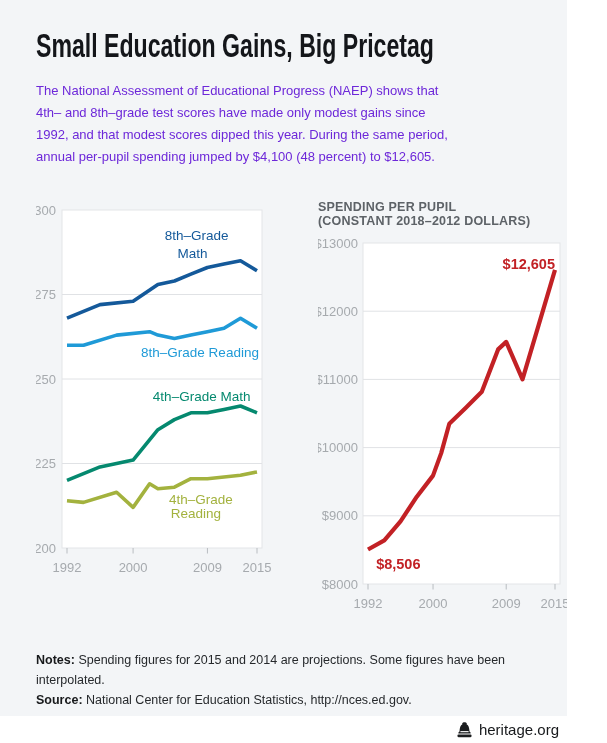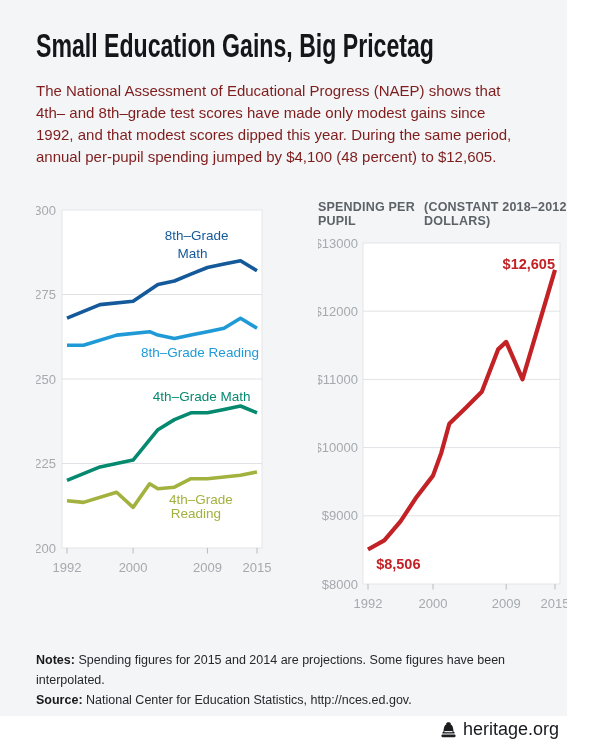--- a/index.html
+++ b/index.html
@@ -11,48 +11,48 @@
     overflow:hidden;
   }
   .title{
     margin:28px 0 0 36px;
     font-size:33px;line-height:36px;font-weight:700;color:#14161a;
     transform:scaleX(0.70);transform-origin:left top;
     white-space:nowrap;
   }
   .intro{
     margin:16px 0 0 36px;
-    font-size:15px;line-height:22px;color:#7f1d1d;
+    font-size:13px;line-height:22px;color:#6d28d9;
   }
   .intro div{white-space:nowrap;}
   .charts-row{
     display:flex;gap:2px;
     padding-left:36px;margin-top:32px;
   }
   .chart-block-left{width:280px;}
   .chart-block-right{width:269px;}
   .chart-title{
-    height:28px;display:flex;flex-direction:row;justify-content:center;
+    height:28px;display:flex;flex-direction:column;justify-content:center;
     margin-bottom:8px;
     font-size:12.5px;line-height:14px;font-weight:700;
     color:#5d6267;letter-spacing:0.2px;
   }
   svg text{font-family:"Liberation Sans", sans-serif;}
   .notes{
     margin:30px 0 0 36px;
     font-size:12.5px;line-height:20px;color:#26292c;
   }
   .notes b{color:#17191b;}
   .footer-bar{
     position:absolute;left:0;right:0;bottom:0;height:27px;
     background:#ffffff;
     display:flex;align-items:center;justify-content:flex-end;
     padding-right:8px;gap:6px;
   }
-  .brand{font-size:18px;color:#17191c;text-align:center;}
+  .brand{font-size:15px;color:#17191c;text-align:center;}
 </style>
 </head>
 <body>
 
 <div class="page">
 
   <h1 class="title">Small Education Gains, Big Pricetag</h1>
 
   <div class="intro">
     <div>The National Assessment of Educational Progress (NAEP) shows that</div>

